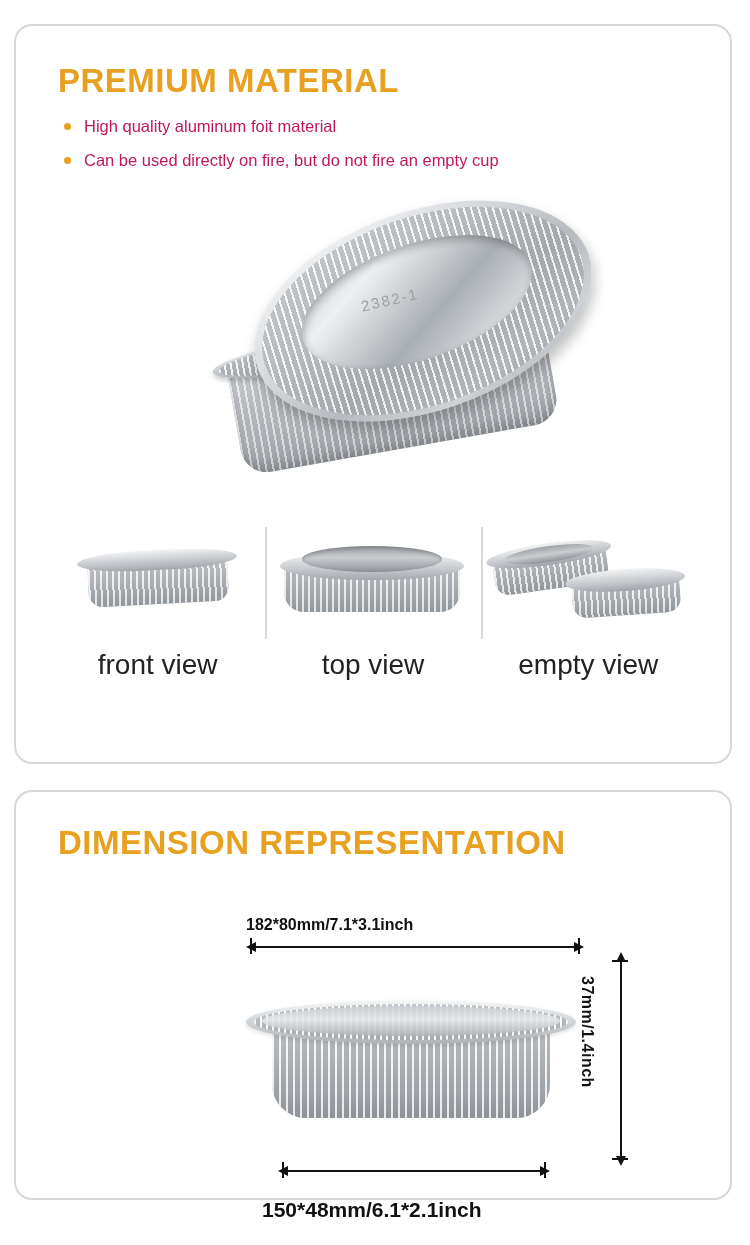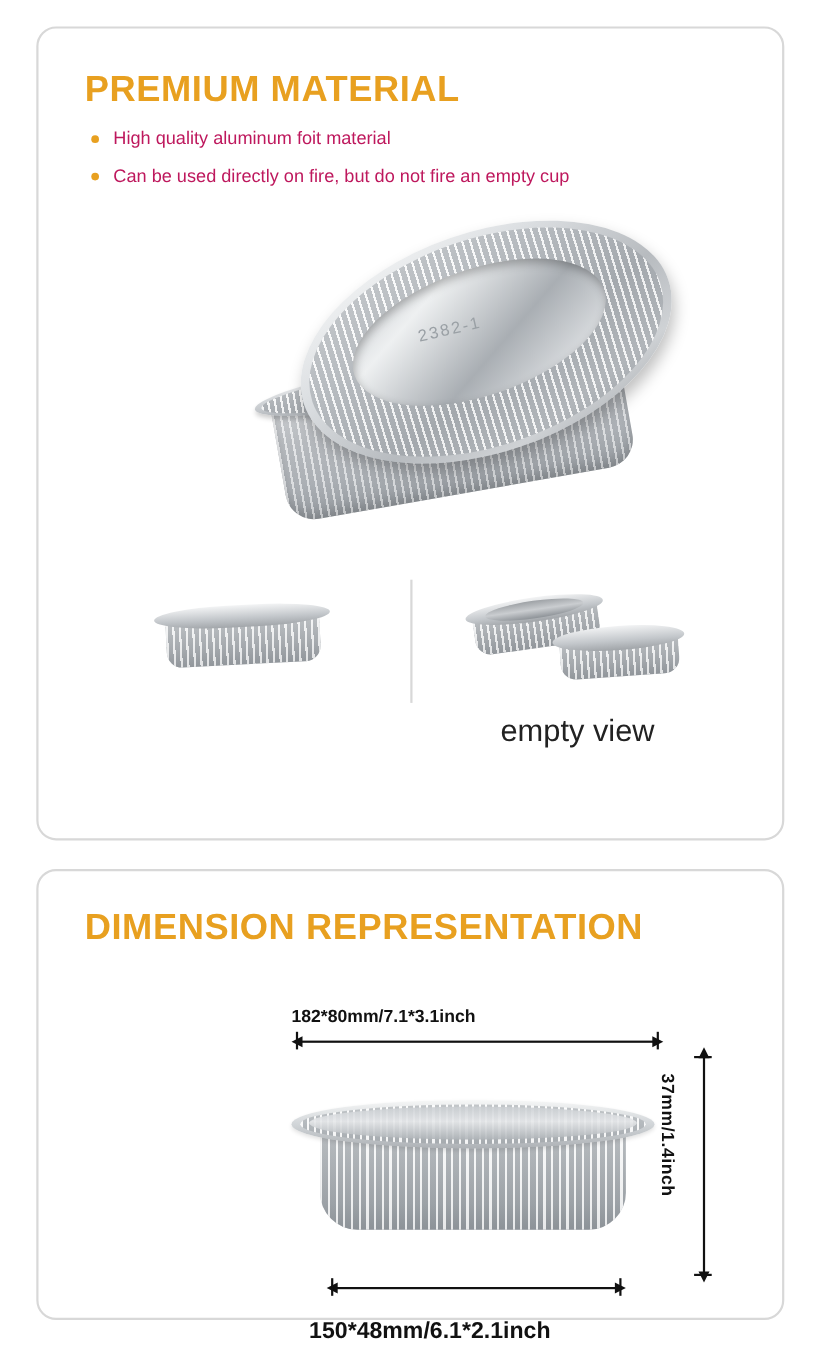--- a/index.html
+++ b/index.html
@@ -12,21 +12,21 @@
     height: 1245px;
     font-family: "Liberation Sans", sans-serif;
     overflow: hidden;
   }
   .page {
     width: 746px;
     height: 1245px;
     position: relative;
     background: #ffffff;
     box-sizing: border-box;
-    padding: 24px 33px;
+    padding: 24px 14px;
   }
   .card {
     border: 2px solid #d8d8d8;
     border-radius: 18px;
     background: #fff;
     box-sizing: border-box;
     position: relative;
   }
   .card.premium {
     height: 740px;
@@ -473,22 +473,34 @@
 
     <div class="views">
 
       <div class="view">
         <div class="viewimg">
           <div class="mini-front">
             <div class="body"></div>
             <div class="rim"></div>
           </div>
         </div>
+        <div class="view-label">front view</div>
       </div>
 
+      <div class="view">
+        <div class="divider"></div>
+        <div class="viewimg">
+          <div class="mini-top">
+            <div class="base"></div>
+            <div class="rim"></div>
+            <div class="lid"></div>
+          </div>
+        </div>
+        <div class="view-label">top view</div>
+      </div>
 
       <div class="view">
         <div class="divider"></div>
         <div class="viewimg">
           <div class="mini-side">
             <div class="back">
               <div class="t-body"></div>
               <div class="t-rim"></div>
               <div class="t-lid"></div>
             </div>

